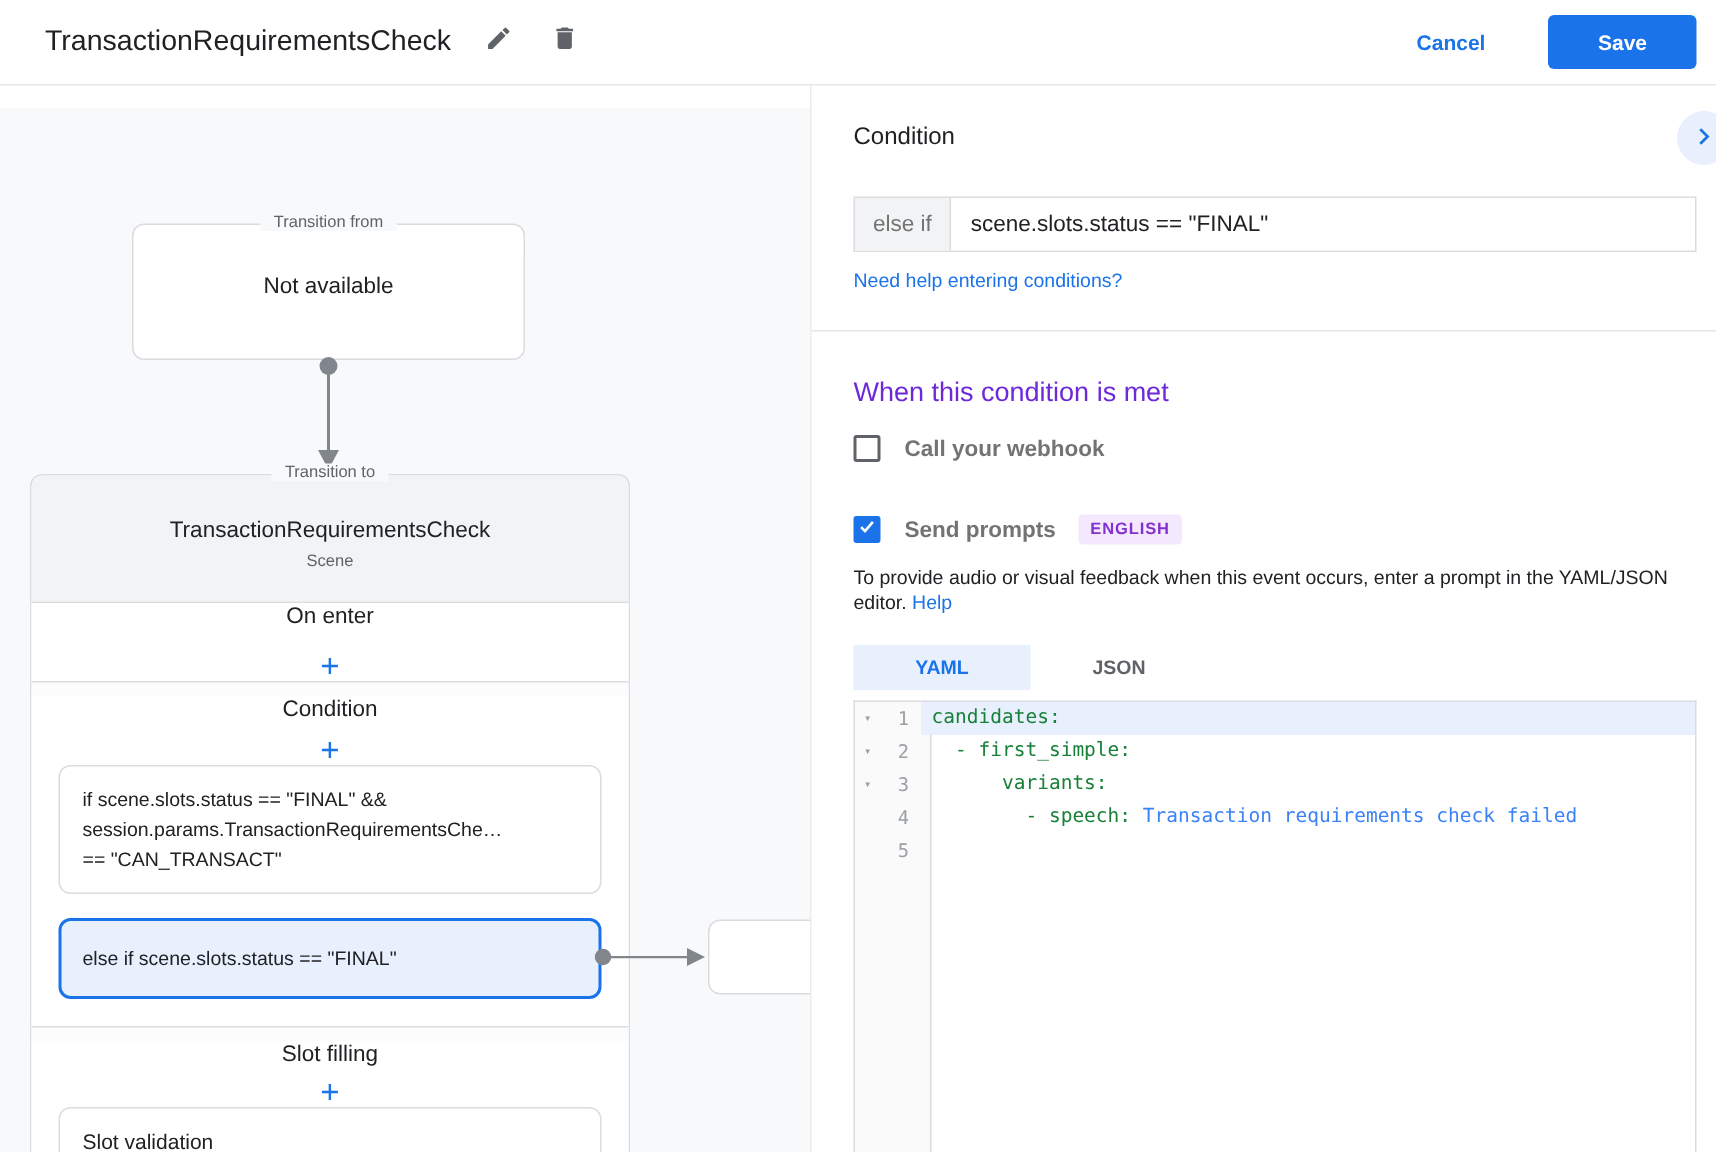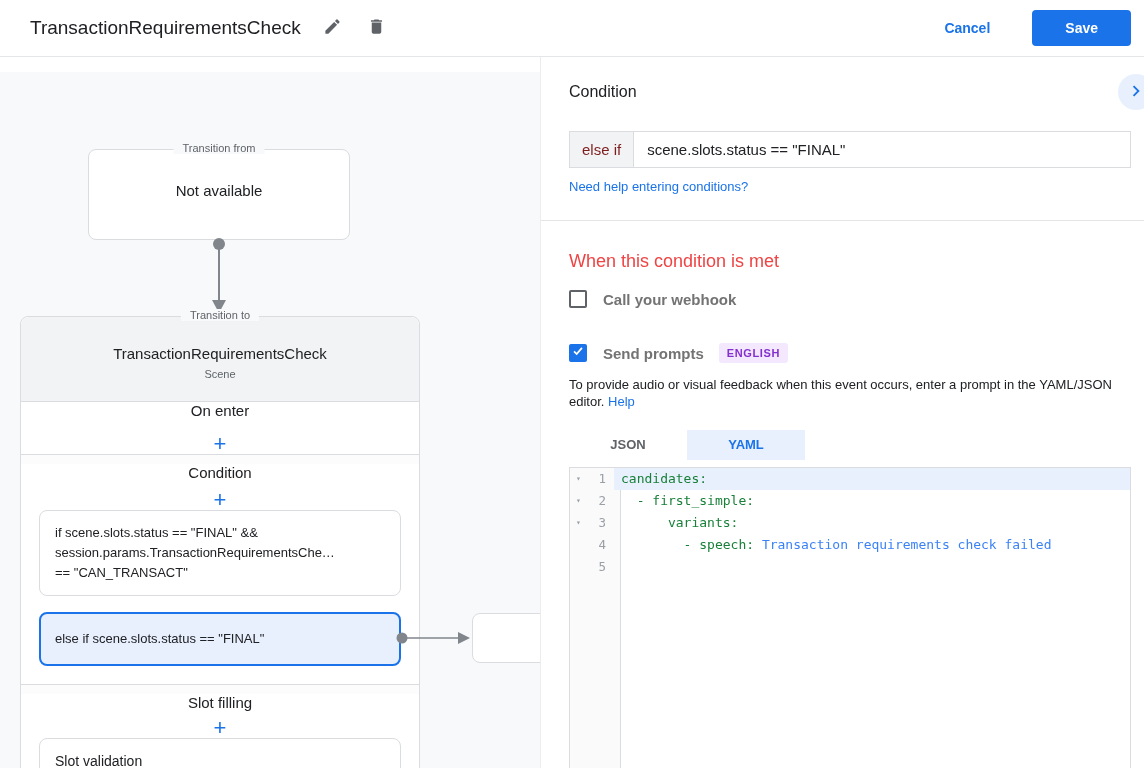--- a/index.html
+++ b/index.html
@@ -47,26 +47,26 @@
   
   .panel { position: absolute; left: 540px; top: 57px; width: 604px; height: 711px;
     background: #fff; border-left: 1px solid #ececec; z-index: 20; }
   .panel-title { position: absolute; left: 28px; top: 26px; font-size: 16px; color: #202124; }
   .expand-btn { position: absolute; right: -10px; top: 17px; width: 36px; height: 36px; border-radius: 50%;
     background: #e8f0fe; border: none; cursor: pointer; display: flex; align-items: center; justify-content: center; }
   .expand-btn svg { fill: #1a73e8; }
   .cond-row { position: absolute; left: 28px; top: 74px; width: 562px; height: 37px;
     border: 1px solid #dadce0; display: flex; align-items: stretch; background: #fff; }
   .cond-prefix { background: #f1f3f4; border-right: 1px solid #dadce0; padding: 0 12px;
-    display: flex; align-items: center; font-size: 15px; color: #7f1d1d; }
+    display: flex; align-items: center; font-size: 15px; color: #737373; }
   .cond-input { flex: 1; border: none; outline: none; font-size: 15px; color: #202124;
     padding: 0 13px; font-family: "Liberation Sans", sans-serif; background: transparent; }
   .help-link { position: absolute; left: 28px; top: 122px; font-size: 13px; color: #1a73e8; cursor: pointer; }
   .panel-divider { position: absolute; left: 0; top: 163px; width: 604px; height: 1px; background: #e3e5e7; }
-  .when-title { position: absolute; left: 28px; top: 194px; font-size: 18px; color: #ef4444; }
+  .when-title { position: absolute; left: 28px; top: 194px; font-size: 18px; color: #6d28d9; }
   .check-row { position: absolute; left: 28px; display: flex; align-items: center; }
   .check-row.webhook { top: 233px; }
   .check-row.prompts { top: 286px; }
   .checkbox { width: 18px; height: 18px; border-radius: 2px; flex: 0 0 auto; cursor: pointer; }
   .checkbox.unchecked { border: 2px solid #5f6368; background: #fff; }
   .checkbox.checked { background: #1a73e8; border: 2px solid #1a73e8; display: flex; align-items: center; justify-content: center; }
   .check-label { margin-left: 16px; font-size: 15px; font-weight: bold; color: #737373; }
   .lang-badge { margin-left: 15px; background: #f3e8fd; color: #8430ce; font-size: 11px; font-weight: bold;
     letter-spacing: 0.6px; padding: 4px 8px; border-radius: 3px; }
   .panel-desc { position: absolute; left: 28px; top: 319px; width: 558px; font-size: 13px;
@@ -210,22 +210,22 @@
     <div class="check-label">Send prompts</div>
     <span class="lang-badge">ENGLISH</span>
   </div>
 
   <div class="panel-desc">
     <span>To provide audio or visual feedback when this event occurs, enter a prompt in the YAML/JSON editor.</span>
     <a>Help</a>
   </div>
 
   <div class="tabs">
+      <div class="tab active">YAML</div>
       <div class="tab">JSON</div>
-      <div class="tab active">YAML</div>
     </div>
 
   <div class="editor">
     <div class="gutter-bg"></div>
     <div>
         <div class="code-row">
           <span class="fold-cell">▾</span>
           <span class="num-cell">1</span>
           <span class="code-cell hl"><span class="tok-key">candidates:</span></span>
         </div>

